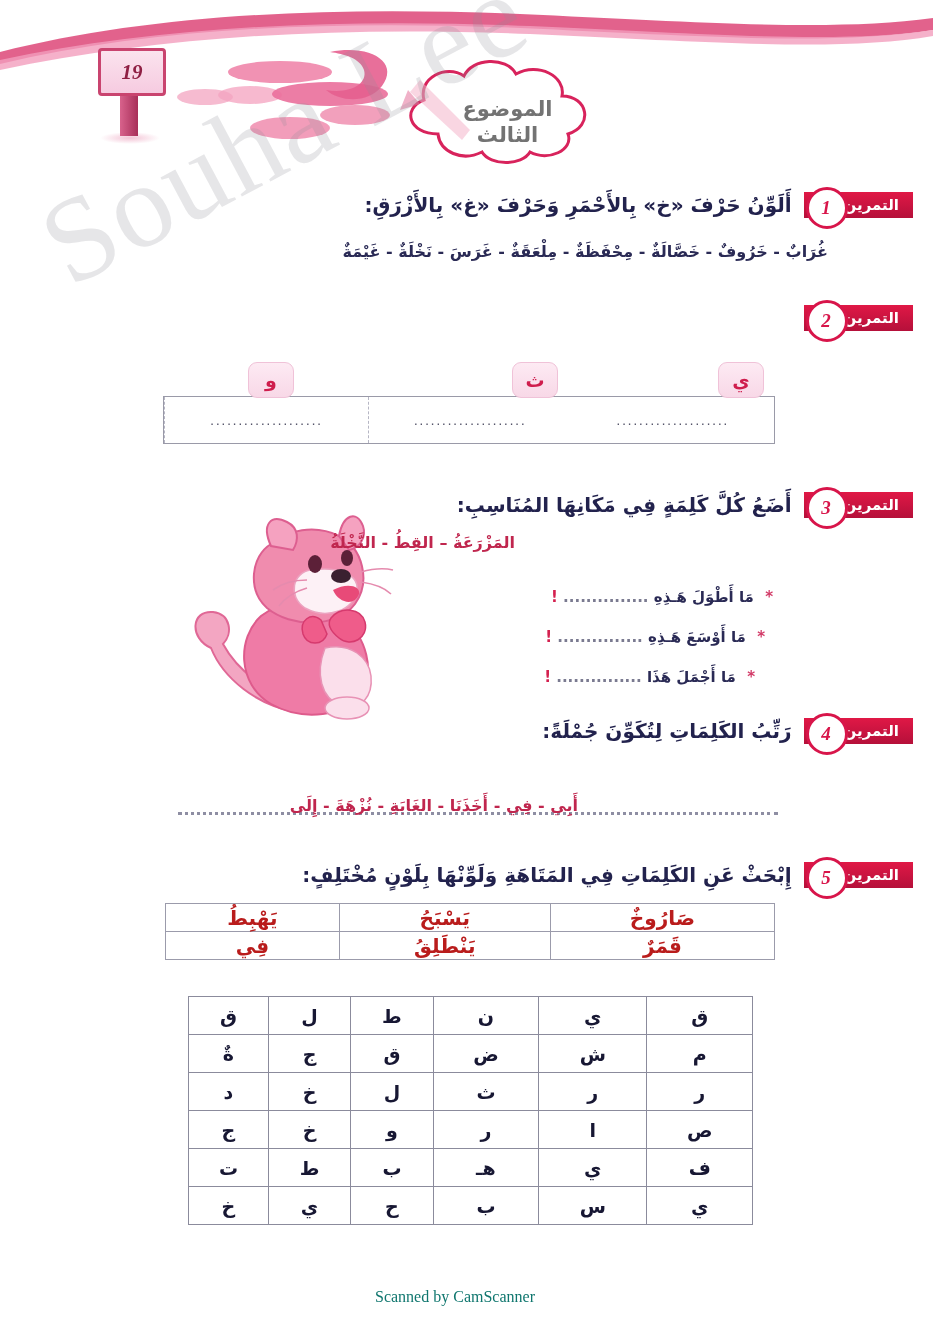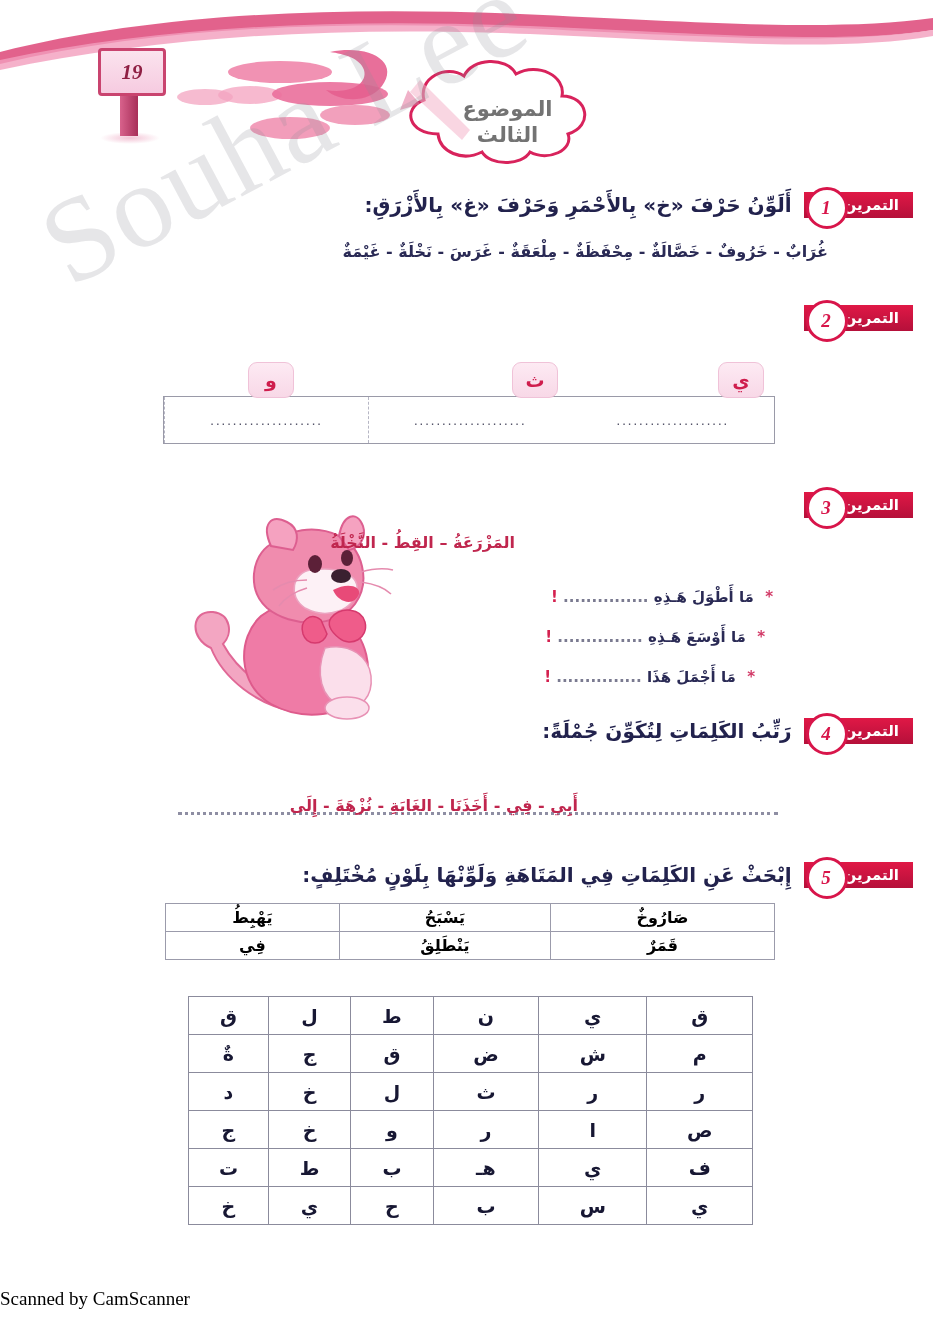--- a/index.html
+++ b/index.html
@@ -242,23 +242,23 @@
     top: 903px;
     width: 610px;
     border-collapse: collapse;
     z-index: 18;
     background: #fff;
   }
   .word-table td {
     border: 1px solid #9b9bab;
     height: 27px;
     text-align: center;
-    font-size: 16px;
-    font-weight: bold;
-    color: #000000;
+    font-size: 20px;
+    font-weight: bold;
+    color: #b91c1c;
     direction: rtl;
     padding: 0;
   }
 
   
   .letter-grid {
     position: absolute;
     left: 188px;
     top: 996px;
     width: 565px;
@@ -277,24 +277,24 @@
     direction: rtl;
     padding: 0;
   }
 
   
   .footer {
     position: absolute;
     left: 0;
     top: 1288px;
     width: 910px;
-    text-align: left;
+    text-align: center;
     font-family: "Liberation Serif", serif;
-    font-size: 19px;
-    color: #000000;
+    font-size: 16px;
+    color: #0f766e;
     z-index: 30;
   }
 </style>
 </head>
 <body>
 
 <div class="watermark">Souha Lee</div>
 
 <div class="header-band">
   <svg width="933" height="185" viewBox="0 0 933 185">
@@ -357,20 +357,21 @@
   <div class="answer-cell">....................</div>
   <div class="answer-cell">....................</div>
   <div class="answer-cell">....................</div>
 </div>
 
 <div class="ex-header" style="right:20px; top:492px;">
   <div class="tag">
     <span>التمرين</span>
     <span class="tag-num">3</span>
   </div>
+  <div class="ex-instruction">أَضَعُ كُلَّ كَلِمَةٍ فِي مَكَانِهَا المُنَاسِبِ:</div>
 </div>
 <div class="words-line pinkish" style="right:418px; top:533px;">المَزْرَعَةُ – القِطُ  -  النَّخْلَةُ</div>
 
 <div class="sentence" style="right:160px; top:588px;">
   <span class="star">*</span>
   <span>مَا أَطْوَلَ هَـذِهِ</span>
   <span class="dots">...............</span>
   <span class="bang">!</span>
 </div>
 <div class="sentence" style="right:168px; top:628px;">

